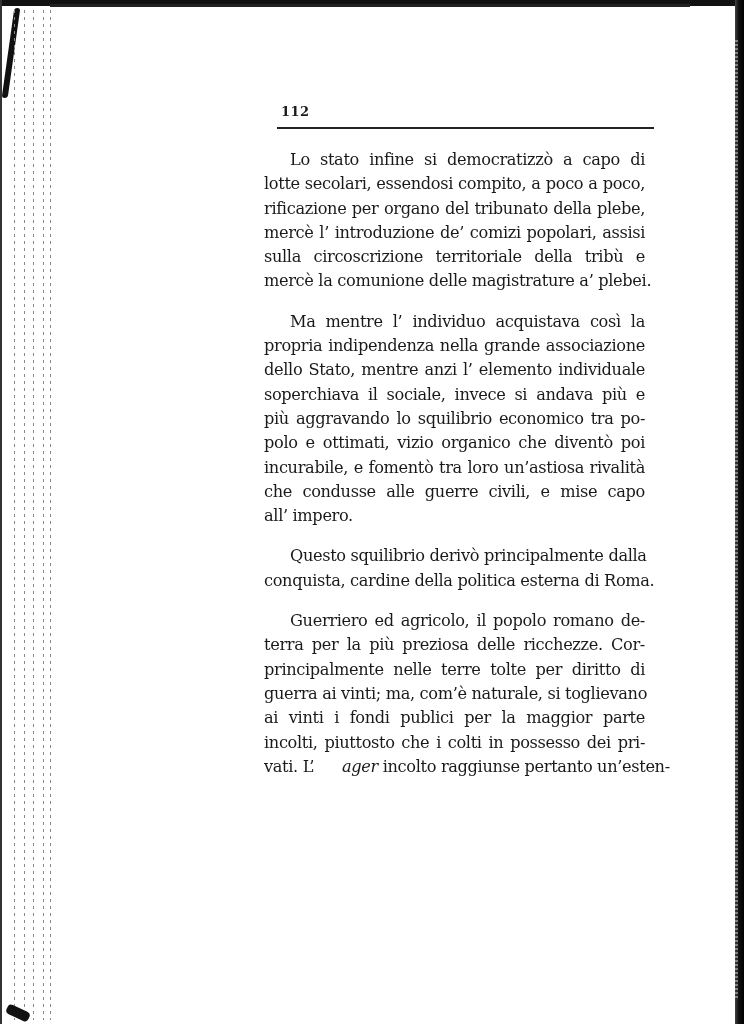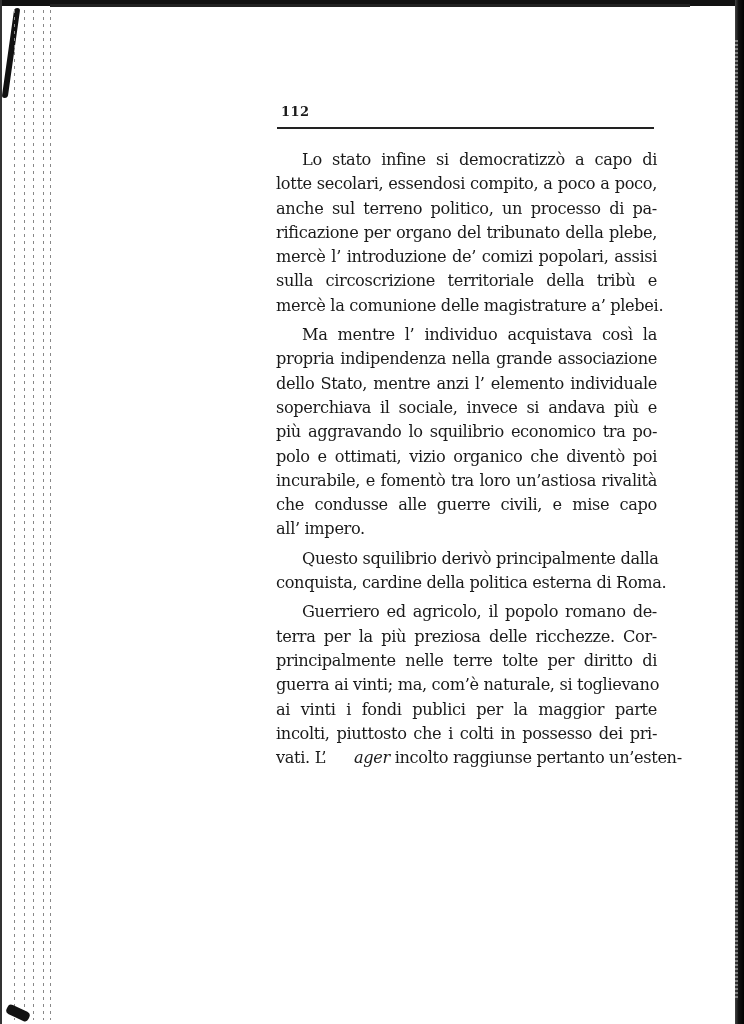--- a/index.html
+++ b/index.html
@@ -24,32 +24,32 @@
       transform: rotate(25deg); border-radius: 4px; }
 
     .page-number {
       position: absolute; left: 281px; top: 104px;
       font-size: 13px; font-weight: bold; letter-spacing: 0.5px;
     }
     .header-rule {
       position: absolute; left: 277px; top: 127px; width: 377px; height: 2px; background: #222;
     }
     .text-block {
-      position: absolute; left: 276px; top: 148px; width: 381px;
+      position: absolute; left: 264px; top: 148px; width: 381px;
     }
     .line {
       height: 24.3px; line-height: 24.3px;
       font-size: 16.2px;
       white-space: nowrap;
       text-align: justify; text-align-last: justify;
       letter-spacing: -0.35px;
     }
     .line.indent { padding-left: 26px; }
     .line.last { text-align-last: left; }
-    .line.gap { margin-top: 5px; }
+    .line.gap { margin-top: 16px; }
     em { font-style: italic; margin-left: 28px; }
   </style>
 </head>
 <body>
 
 <div class="top-edge"></div>
 <div class="top-edge-inner"></div>
 <div class="right-edge"></div>
 <div class="right-edge-hi"></div>
 <div class="left-edge">
@@ -63,21 +63,20 @@
   <div class="foot"></div>
 </div>
 
 <div class="page-number">112</div>
 <div class="header-rule"></div>
 
 <div class="text-block">
 
   <div class="line indent">Lo stato infine si democratizzò a capo di</div>
   <div class="line">lotte secolari, essendosi compito, a poco a poco,</div>
-  <div class="line">anche sul terreno politico, un processo di pa-</div>
   <div class="line">rificazione per organo del tribunato della plebe,</div>
   <div class="line">mercè l’ introduzione de’ comizi popolari, assisi</div>
   <div class="line">sulla circoscrizione territoriale della tribù e</div>
   <div class="line">mercè la comunione delle magistrature a’ plebei.</div>
 
   <div class="line indent gap">Ma mentre l’ individuo acquistava così la</div>
   <div class="line">propria indipendenza nella grande associazione</div>
   <div class="line">dello Stato, mentre anzi l’ elemento individuale</div>
   <div class="line">soperchiava il sociale, invece si andava più e</div>
   <div class="line">più aggravando lo squilibrio economico tra po-</div>

